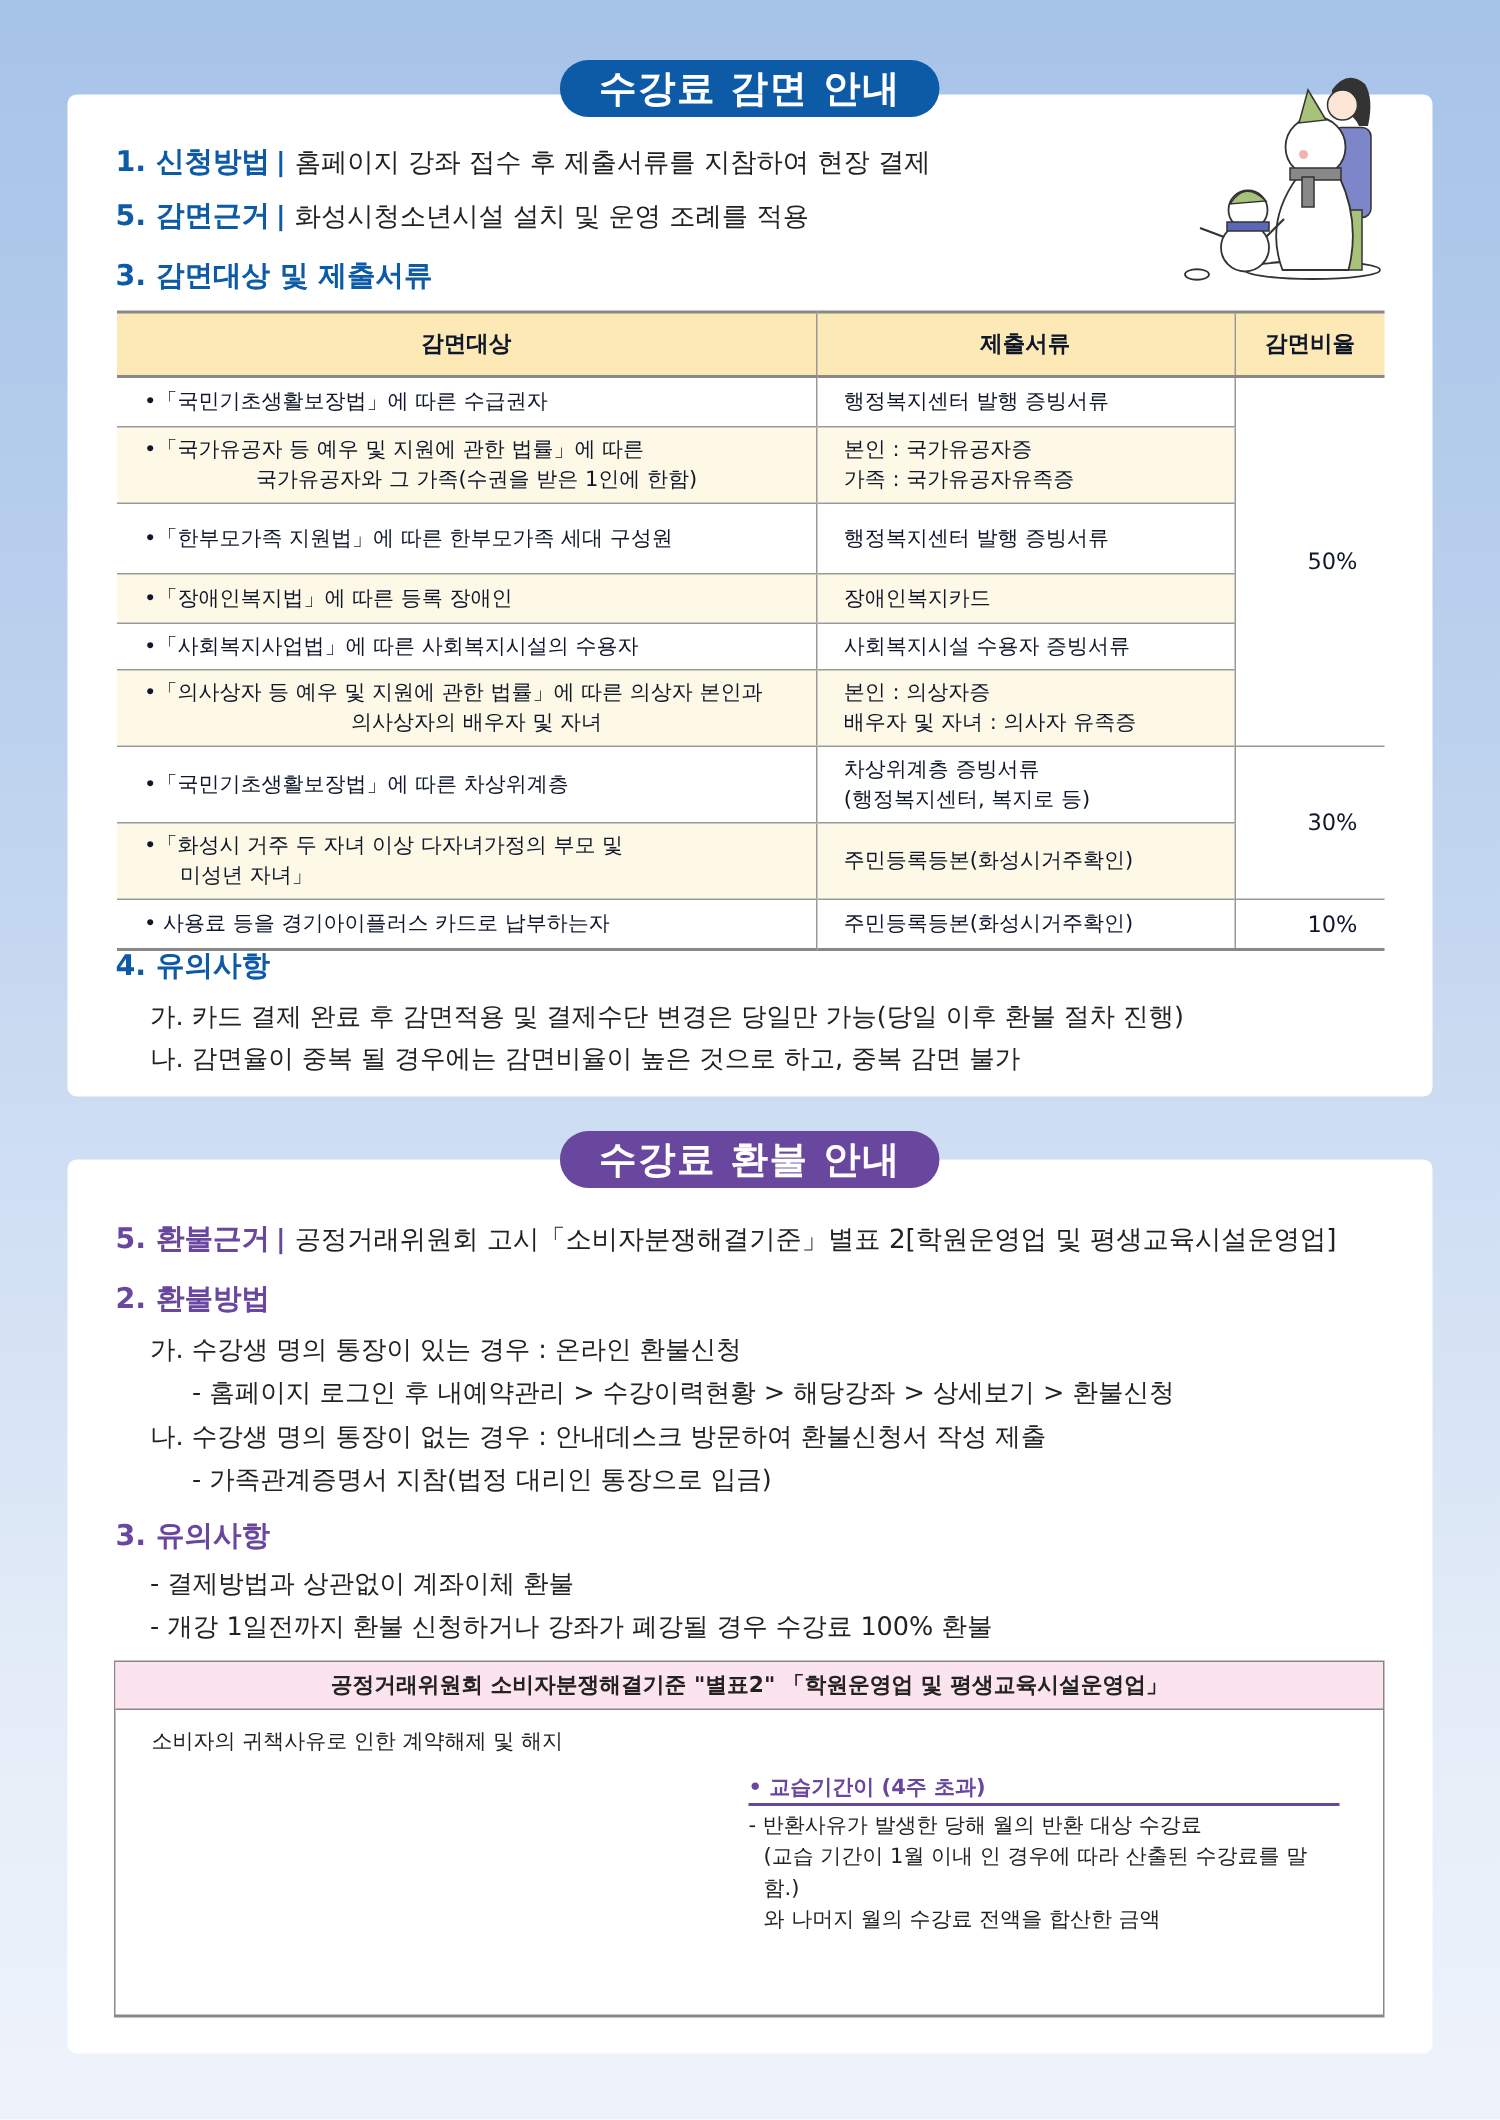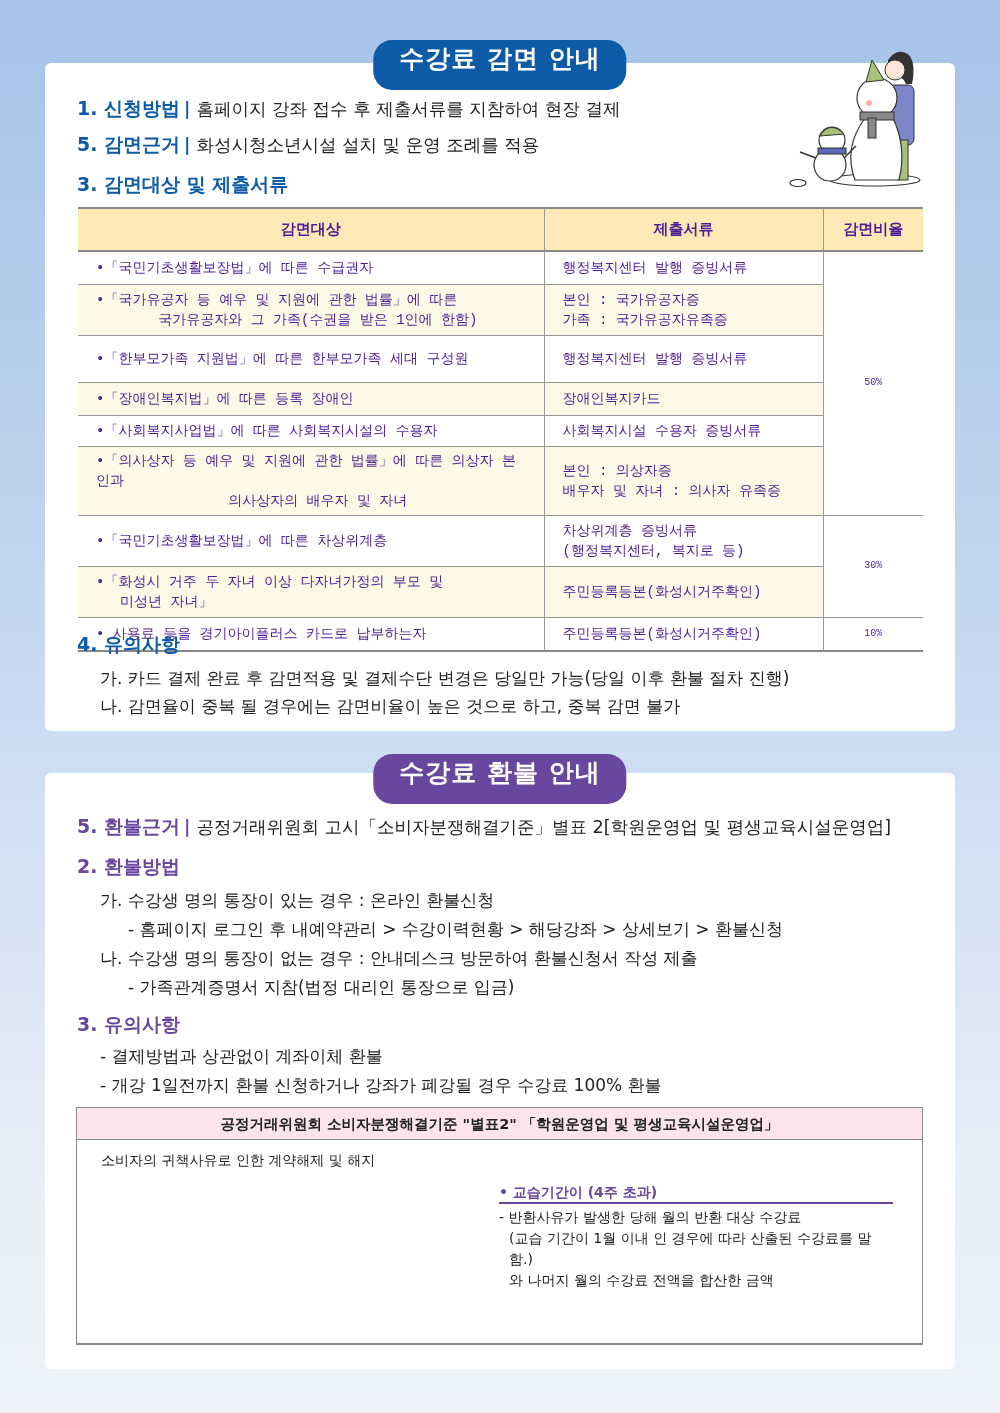--- a/index.html
+++ b/index.html
@@ -16,21 +16,21 @@
     left: 45px; width: 910px;
     background: #fff;
     border-radius: 6px;
   }
   #card1 { top: 63px; height: 668px; }
   #card2 { top: 773px; height: 596px; }
 
   .pill {
     position: absolute;
     left: 50%; transform: translateX(-50%);
-    height: 50px;
+    height: 38px;
     padding: 0 26px;
     border-radius: 19px;
     color: #fff;
     font-weight: bold;
     font-size: 25px;
     line-height: 38px;
     white-space: nowrap;
     letter-spacing: 1px;
   }
   #pill1 { top: 40px; background: #0d5aa7; }
@@ -49,43 +49,42 @@
   .bar { font-weight: bold; margin: 0 6px 0 4px; }
   .body-text { color: #222; font-weight: normal; }
 
   
   table.reduce {
     position: absolute;
     left: 78px; top: 207px;
     width: 845px;
     border-collapse: collapse;
     font-size: 14px;
-    color: #4c1d95;
-    font-family: Liberation Mono, monospace;
+    color: #0f172a;
   }
   table.reduce th {
     background: #fde9b6;
     height: 43px;
     font-weight: bold;
     font-size: 15px;
     border-top: 2px solid #888;
     border-bottom: 2px solid #888;
     border-left: 1px solid #999;
   }
   table.reduce th:first-child { border-left: none; }
   table.reduce td {
     border-bottom: 1px solid #999;
     border-left: 1px solid #999;
     padding: 4px 18px;
     line-height: 20px;
     vertical-align: middle;
   }
   table.reduce td:first-child { border-left: none; }
   table.reduce tr.alt td.c-target, table.reduce tr.alt td.c-doc { background: #fef9e6; }
-  table.reduce td.rate { text-align: center; font-size: 10px; background: #fff; }
+  table.reduce td.rate { text-align: right; font-size: 15px; background: #fff; }
   table.reduce tr:last-child td { border-bottom: 2px solid #888; }
   .ind { padding-left: 14px; display: block; text-align: center; }
   .ind2 { padding-left: 24px; display: block; }
 
   .notes { position: absolute; left: 100px; font-size: 17px; line-height: 28px; white-space: nowrap; }
 
   
   .rbox {
     position: absolute;
     left: 76px; top: 1107px;

